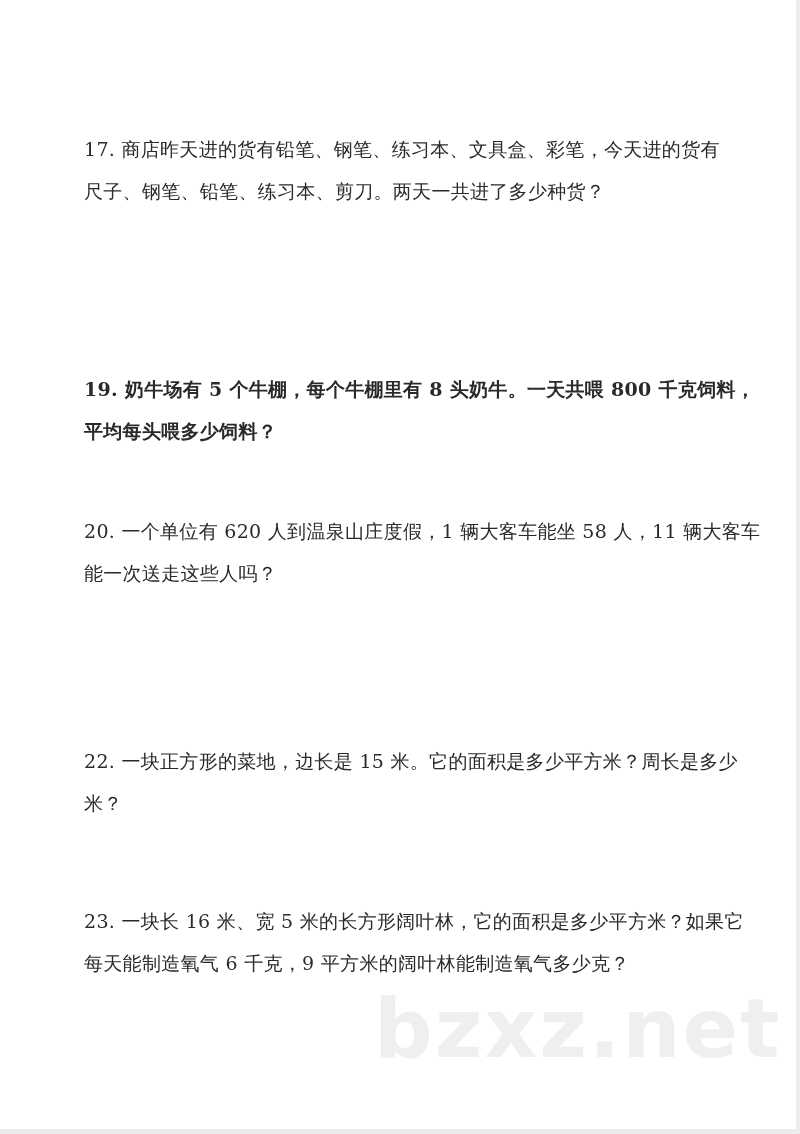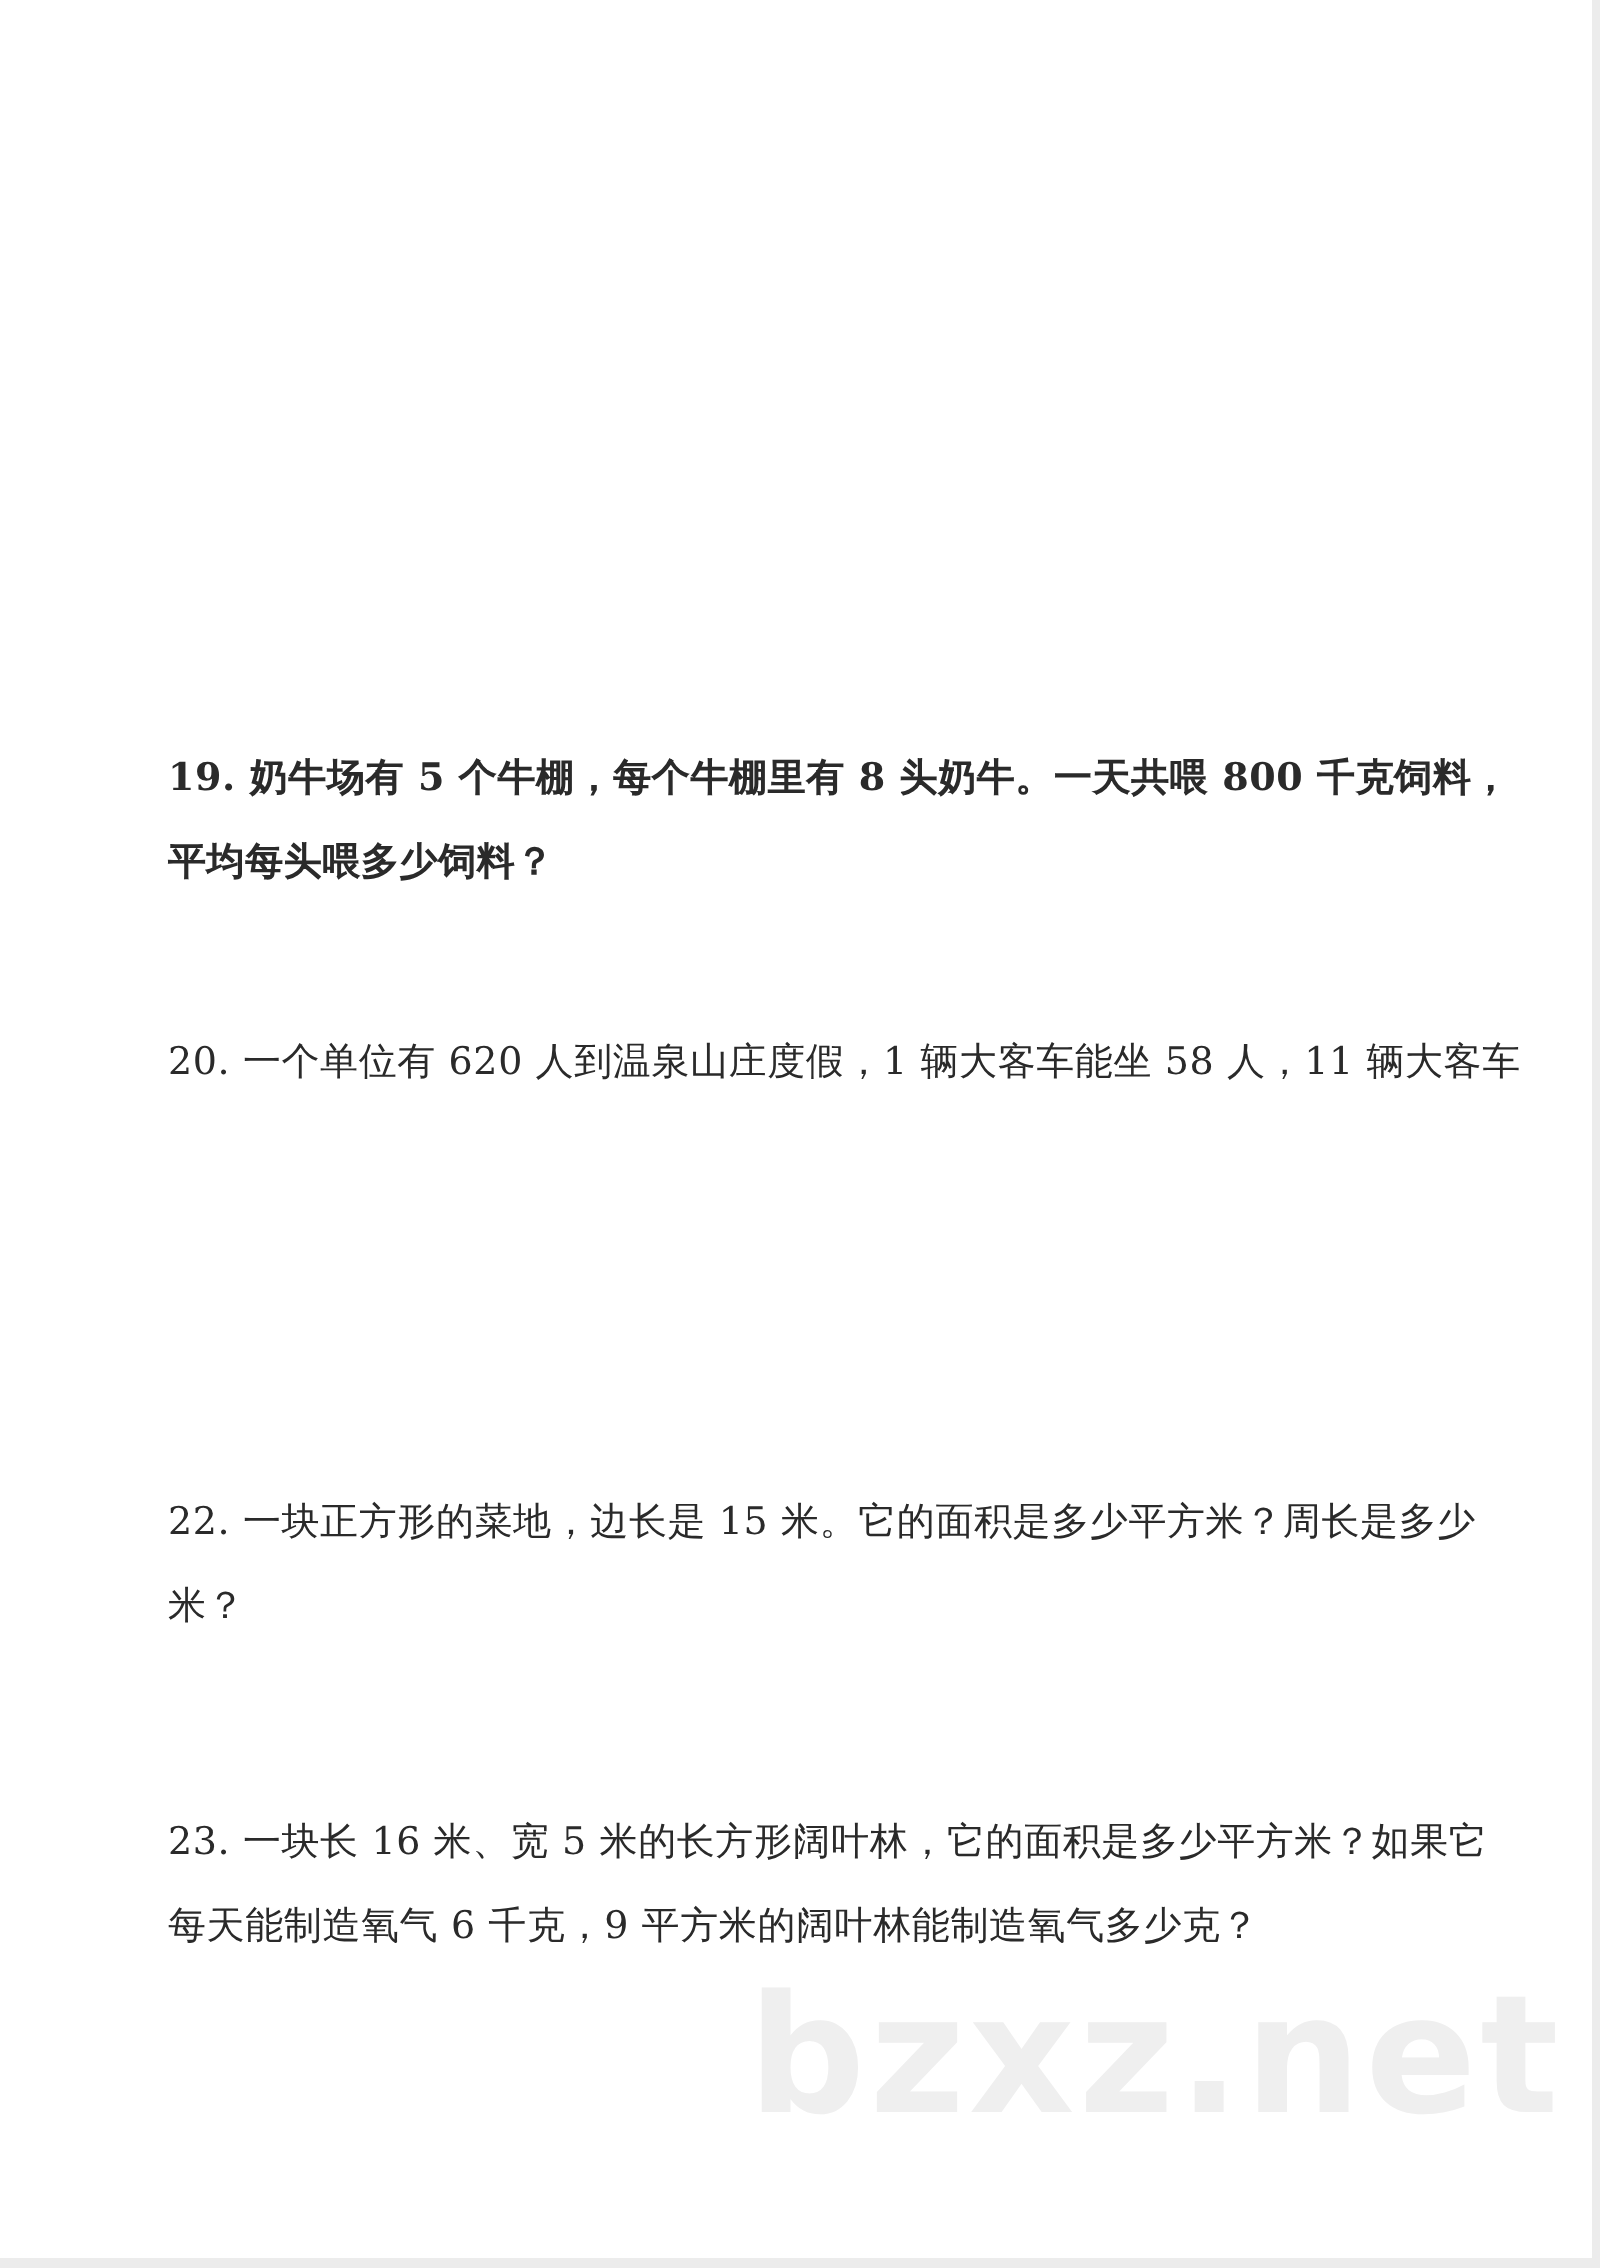--- a/index.html
+++ b/index.html
@@ -48,29 +48,34 @@
       color: #efefef;
       line-height: 1;
       user-select: none;
     }
   </style>
 </head>
 <body>
 
 <div class="page">
 
+  <div class="question" style="top:128px;">
+    <span class="line">17. 商店昨天进的货有铅笔、钢笔、练习本、文具盒、彩笔，今天进的货有</span>
+    <span class="line">尺子、钢笔、铅笔、练习本、剪刀。两天一共进了多少种货？</span>
+  </div>
 
 
   <div class="question" style="top:368px;font-weight:bold;">
     <span class="line">19. 奶牛场有 5 个牛棚，每个牛棚里有 8 头奶牛。一天共喂 800 千克饲料，</span>
     <span class="line">平均每头喂多少饲料？</span>
   </div>
 
   <div class="question" style="top:510px;">
     <span class="line">20. 一个单位有 620 人到温泉山庄度假，1 辆大客车能坐 58 人，11 辆大客车</span>
+    <span class="line">能一次送走这些人吗？</span>
   </div>
 
 
   <div class="question" style="top:740px;">
     <span class="line">22. 一块正方形的菜地，边长是 15 米。它的面积是多少平方米？周长是多少</span>
     <span class="line">米？</span>
   </div>
 
   <div class="question" style="top:900px;">
     <span class="line">23. 一块长 16 米、宽 5 米的长方形阔叶林，它的面积是多少平方米？如果它</span>

